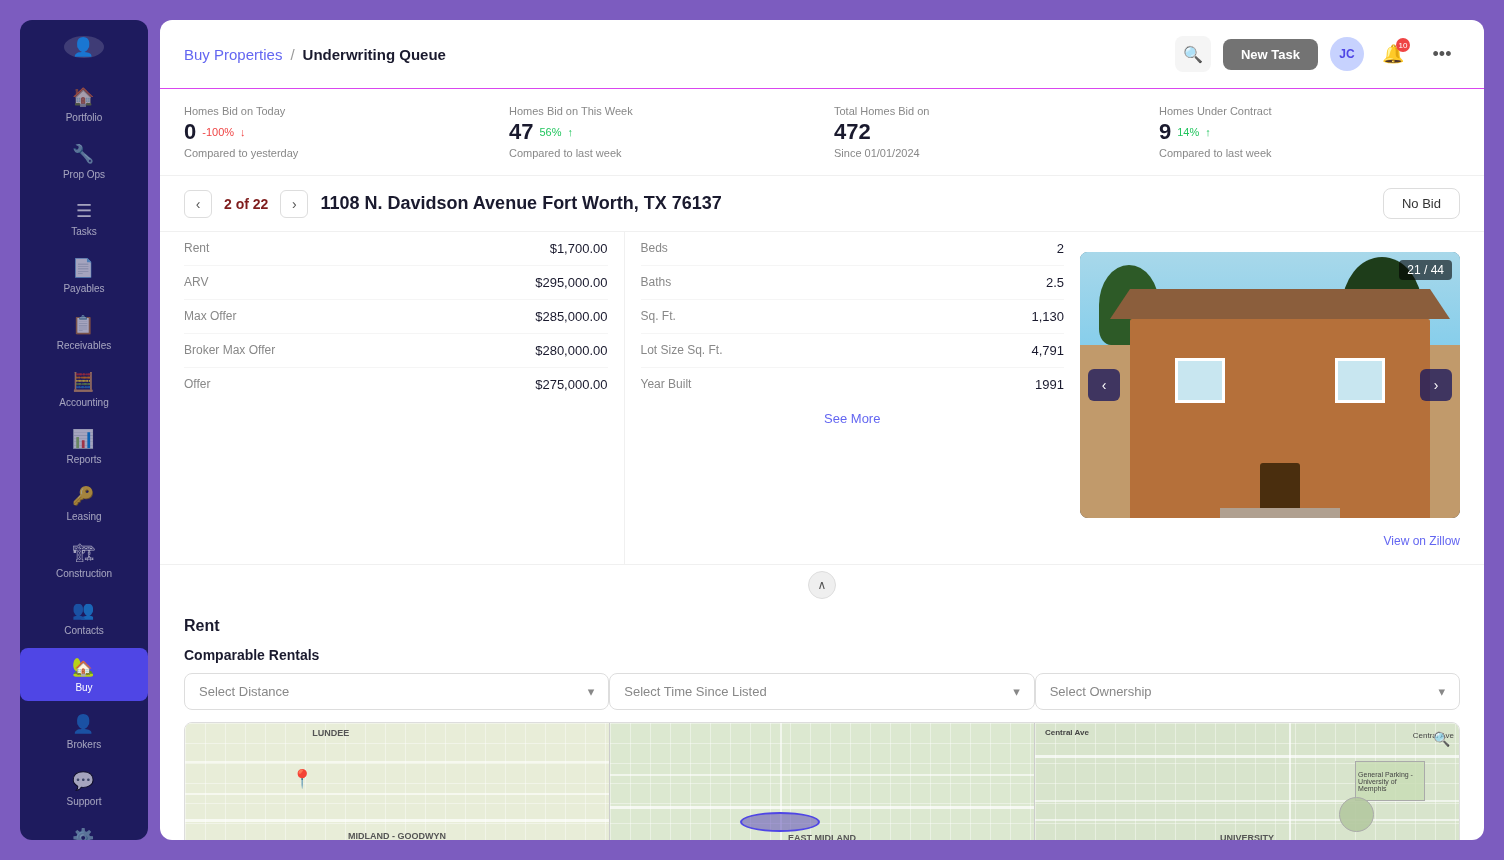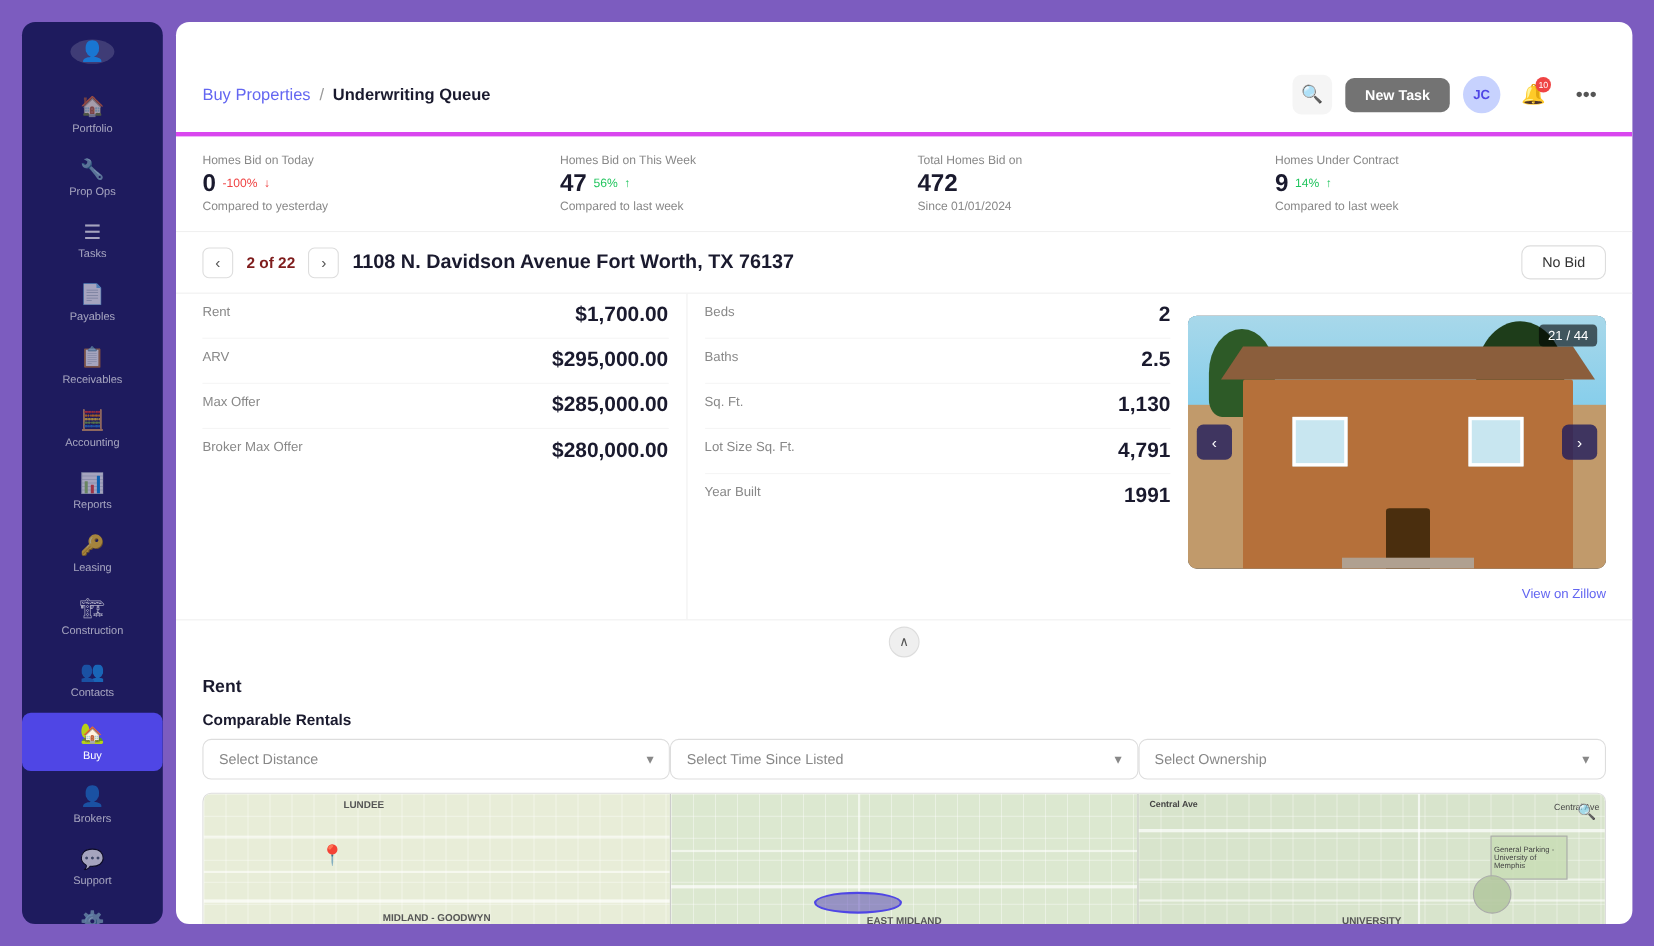--- a/index.html
+++ b/index.html
@@ -69,23 +69,22 @@
       display: flex;
       flex-direction: column;
       overflow: hidden;
     }
     
     .header {
       display: flex;
       align-items: center;
       justify-content: space-between;
       padding: 16px 24px;
-      border-bottom: 4px solid #d946ef;
+      border-bottom: 1px solid #d946ef;
       flex-shrink: 0;
-      margin-top: 32px;
     }
     .breadcrumb {
       display: flex;
       align-items: center;
       gap: 8px;
       font-size: 15px;
     }
     .breadcrumb .parent { color: #6366f1; font-weight: 500; }
     .breadcrumb .separator { color: #999; }
     .breadcrumb .current { color: #1a1a2e; font-weight: 600; }
@@ -199,28 +198,28 @@
       color: #333;
     }
     .detail-row {
       display: flex;
       justify-content: space-between;
       padding: 9px 0;
       border-bottom: 1px solid #f5f5f5;
     }
     .detail-row:last-child { border-bottom: none; }
     .detail-label { color: #888; font-size: 12px; }
-    .detail-value { color: #1a1a2e; font-size: 19px; font-weight: 700; }
+    .detail-value { color: #1a1a2e; font-size: 13px; font-weight: 400; }
     .see-more { color: #6366f1; font-size: 13px; font-weight: 500; cursor: pointer; text-align: center; padding: 10px 0; }
     
     .property-image-wrapper {
       position: relative;
       width: 380px;
       min-width: 380px;
-      height: 230px;
+      height: 266px;
       background: #404040;
       overflow: hidden;
       border-radius: 8px;
       margin: 12px 0;
     }
     .img-counter {
       position: absolute;
       top: 8px; right: 8px;
       background: rgba(0,0,0,0.6);
       color: white;
@@ -509,20 +508,24 @@
               <span class="detail-value">$295,000.00</span>
             </div>
             <div class="detail-row">
               <span class="detail-label">Max Offer</span>
               <span class="detail-value">$285,000.00</span>
             </div>
             <div class="detail-row">
               <span class="detail-label">Broker Max Offer</span>
               <span class="detail-value">$280,000.00</span>
             </div>
+            <div class="detail-row">
+              <span class="detail-label">Offer</span>
+              <span class="detail-value">$275,000.00</span>
+            </div>
           </div>
       </div>
 
       <div style="flex:1; border-left: 1px solid #f0f0f0; padding-left: 16px;">
         <div id="right-details">
             <div class="detail-row">
               <span class="detail-label">Beds</span>
               <span class="detail-value">2</span>
             </div>
             <div class="detail-row">
@@ -535,20 +538,21 @@
             </div>
             <div class="detail-row">
               <span class="detail-label">Lot Size Sq. Ft.</span>
               <span class="detail-value">4,791</span>
             </div>
             <div class="detail-row">
               <span class="detail-label">Year Built</span>
               <span class="detail-value">1991</span>
             </div>
           </div>
+        <div class="see-more">See More</div>
       </div>
 
       <div style="width: 380px; min-width: 380px; position: relative; margin: 8px 0 8px;">
         <div class="property-image-wrapper">
 
           <div style="width:100%;height:100%; background: linear-gradient(to bottom, #87CEEB 0%, #87CEEB 35%, #c19a6b 35%, #c19a6b 100%); position:relative; overflow:hidden;">
 
             <div style="position:absolute; top:0; left:0; width:100%; height:35%; background: linear-gradient(to bottom, #a8d8ea, #87CEEB);"></div>
 
             <div style="position:absolute; top:5%; left:5%; width:60px; height:80px; background:#2d5a27; border-radius:50% 50% 20% 20%;"></div>

